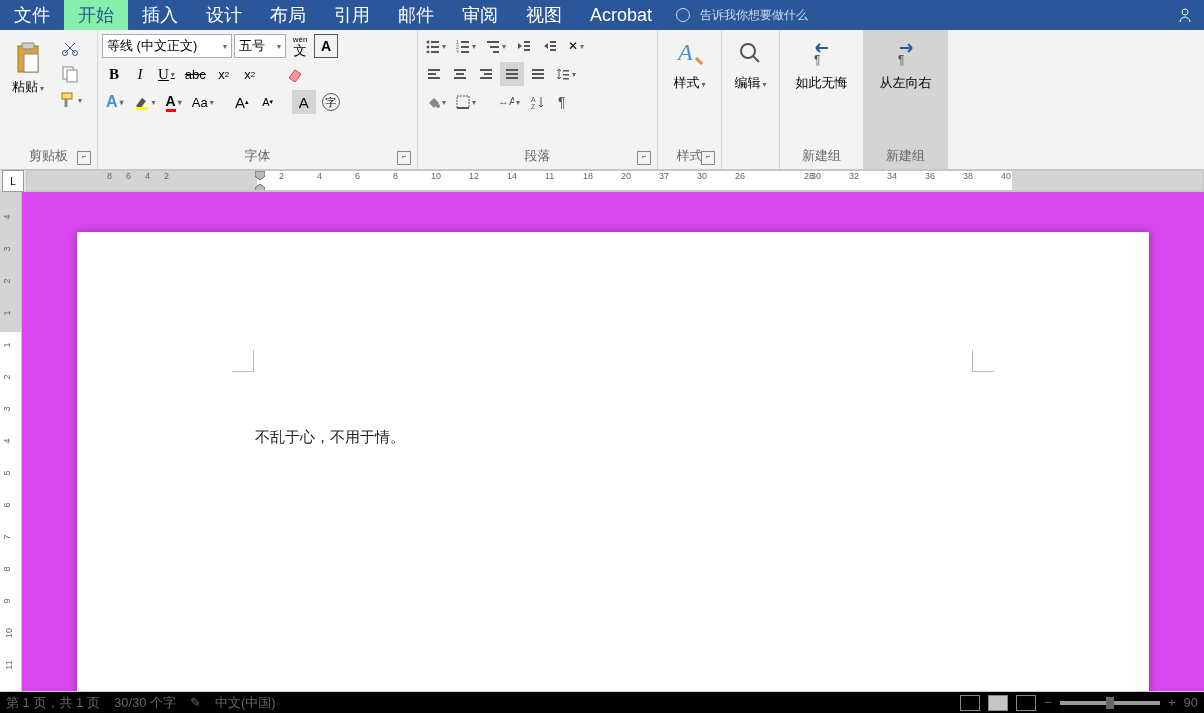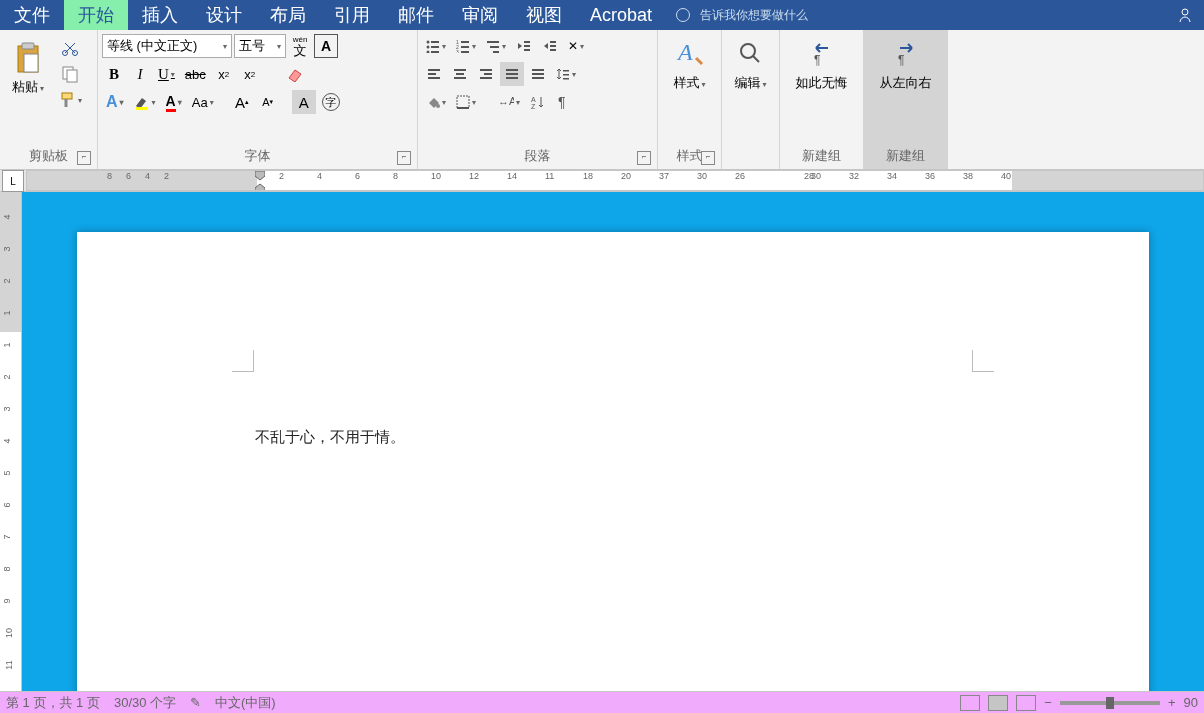--- a/index.html
+++ b/index.html
@@ -28,27 +28,27 @@
 .row{display:flex;gap:2px;align-items:center}
 .row3{display:flex;flex-direction:column;gap:4px;padding:2px 0}
 svg{display:block}
 .rulerbar{height:22px;background:#e6e6e6;display:flex;border-bottom:1px solid #c6c6c6}
 .tabstop{width:22px;height:22px;background:#fff;border:1px solid #999;margin:0 2px;display:flex;align-items:center;justify-content:center;font-size:10px}
 .hruler{flex:1;background:#fff;position:relative;overflow:hidden;border:1px solid #c6c6c6}
 .hruler .tick{position:absolute;top:0;font-size:9px;color:#666}
 .workspace{position:absolute;left:0;right:0;top:192px;bottom:22px;display:flex;background:#969696}
 .vruler{width:22px;background:#fff;border-right:1px solid #c6c6c6;position:relative}
 .vruler .tick{position:absolute;left:4px;font-size:9px;color:#666;transform:rotate(-90deg)}
-.docarea{flex:1;overflow:auto;background:#0ea5e9;position:relative}
+.docarea{flex:1;overflow:auto;background:#d946ef;position:relative}
 .page{background:#fff;margin:40px auto;width:1072px;height:600px;position:relative;box-shadow:0 0 8px rgba(0,0,0,.3)}
 .margin-mark{position:absolute;border-color:#bbb;border-style:solid}
 .mm-tl{top:118px;left:155px;width:22px;height:22px;border-width:0 1px 1px 0}
 .mm-tr{top:118px;right:155px;width:22px;height:22px;border-width:0 0 1px 1px}
 .doctext{position:absolute;left:178px;top:190px;font-size:15px;line-height:2;color:#222;font-family:"SimSun","宋体",serif}
-.statusbar{position:absolute;left:0;right:0;bottom:0;height:22px;background:#f0abfc;border-top:1px solid #c6c6c6;display:flex;align-items:center;padding:0 6px;font-size:13px;color:#666;gap:14px}
+.statusbar{position:absolute;left:0;right:0;bottom:0;height:22px;background:#000000;border-top:1px solid #c6c6c6;display:flex;align-items:center;padding:0 6px;font-size:13px;color:#666;gap:14px}
 .statusbar .right{margin-left:auto;display:flex;align-items:center;gap:8px}
 .viewbtn{width:20px;height:16px;border:1px solid #888}
 .slider{width:100px;height:4px;background:#999;position:relative}
 .slider .thumb{position:absolute;width:8px;height:12px;background:#666;top:-4px;left:46px}
 .highlighted{background:#d4d4d4}
 </style>
 </head>
 <body>
 
 <div class="titlebar">

